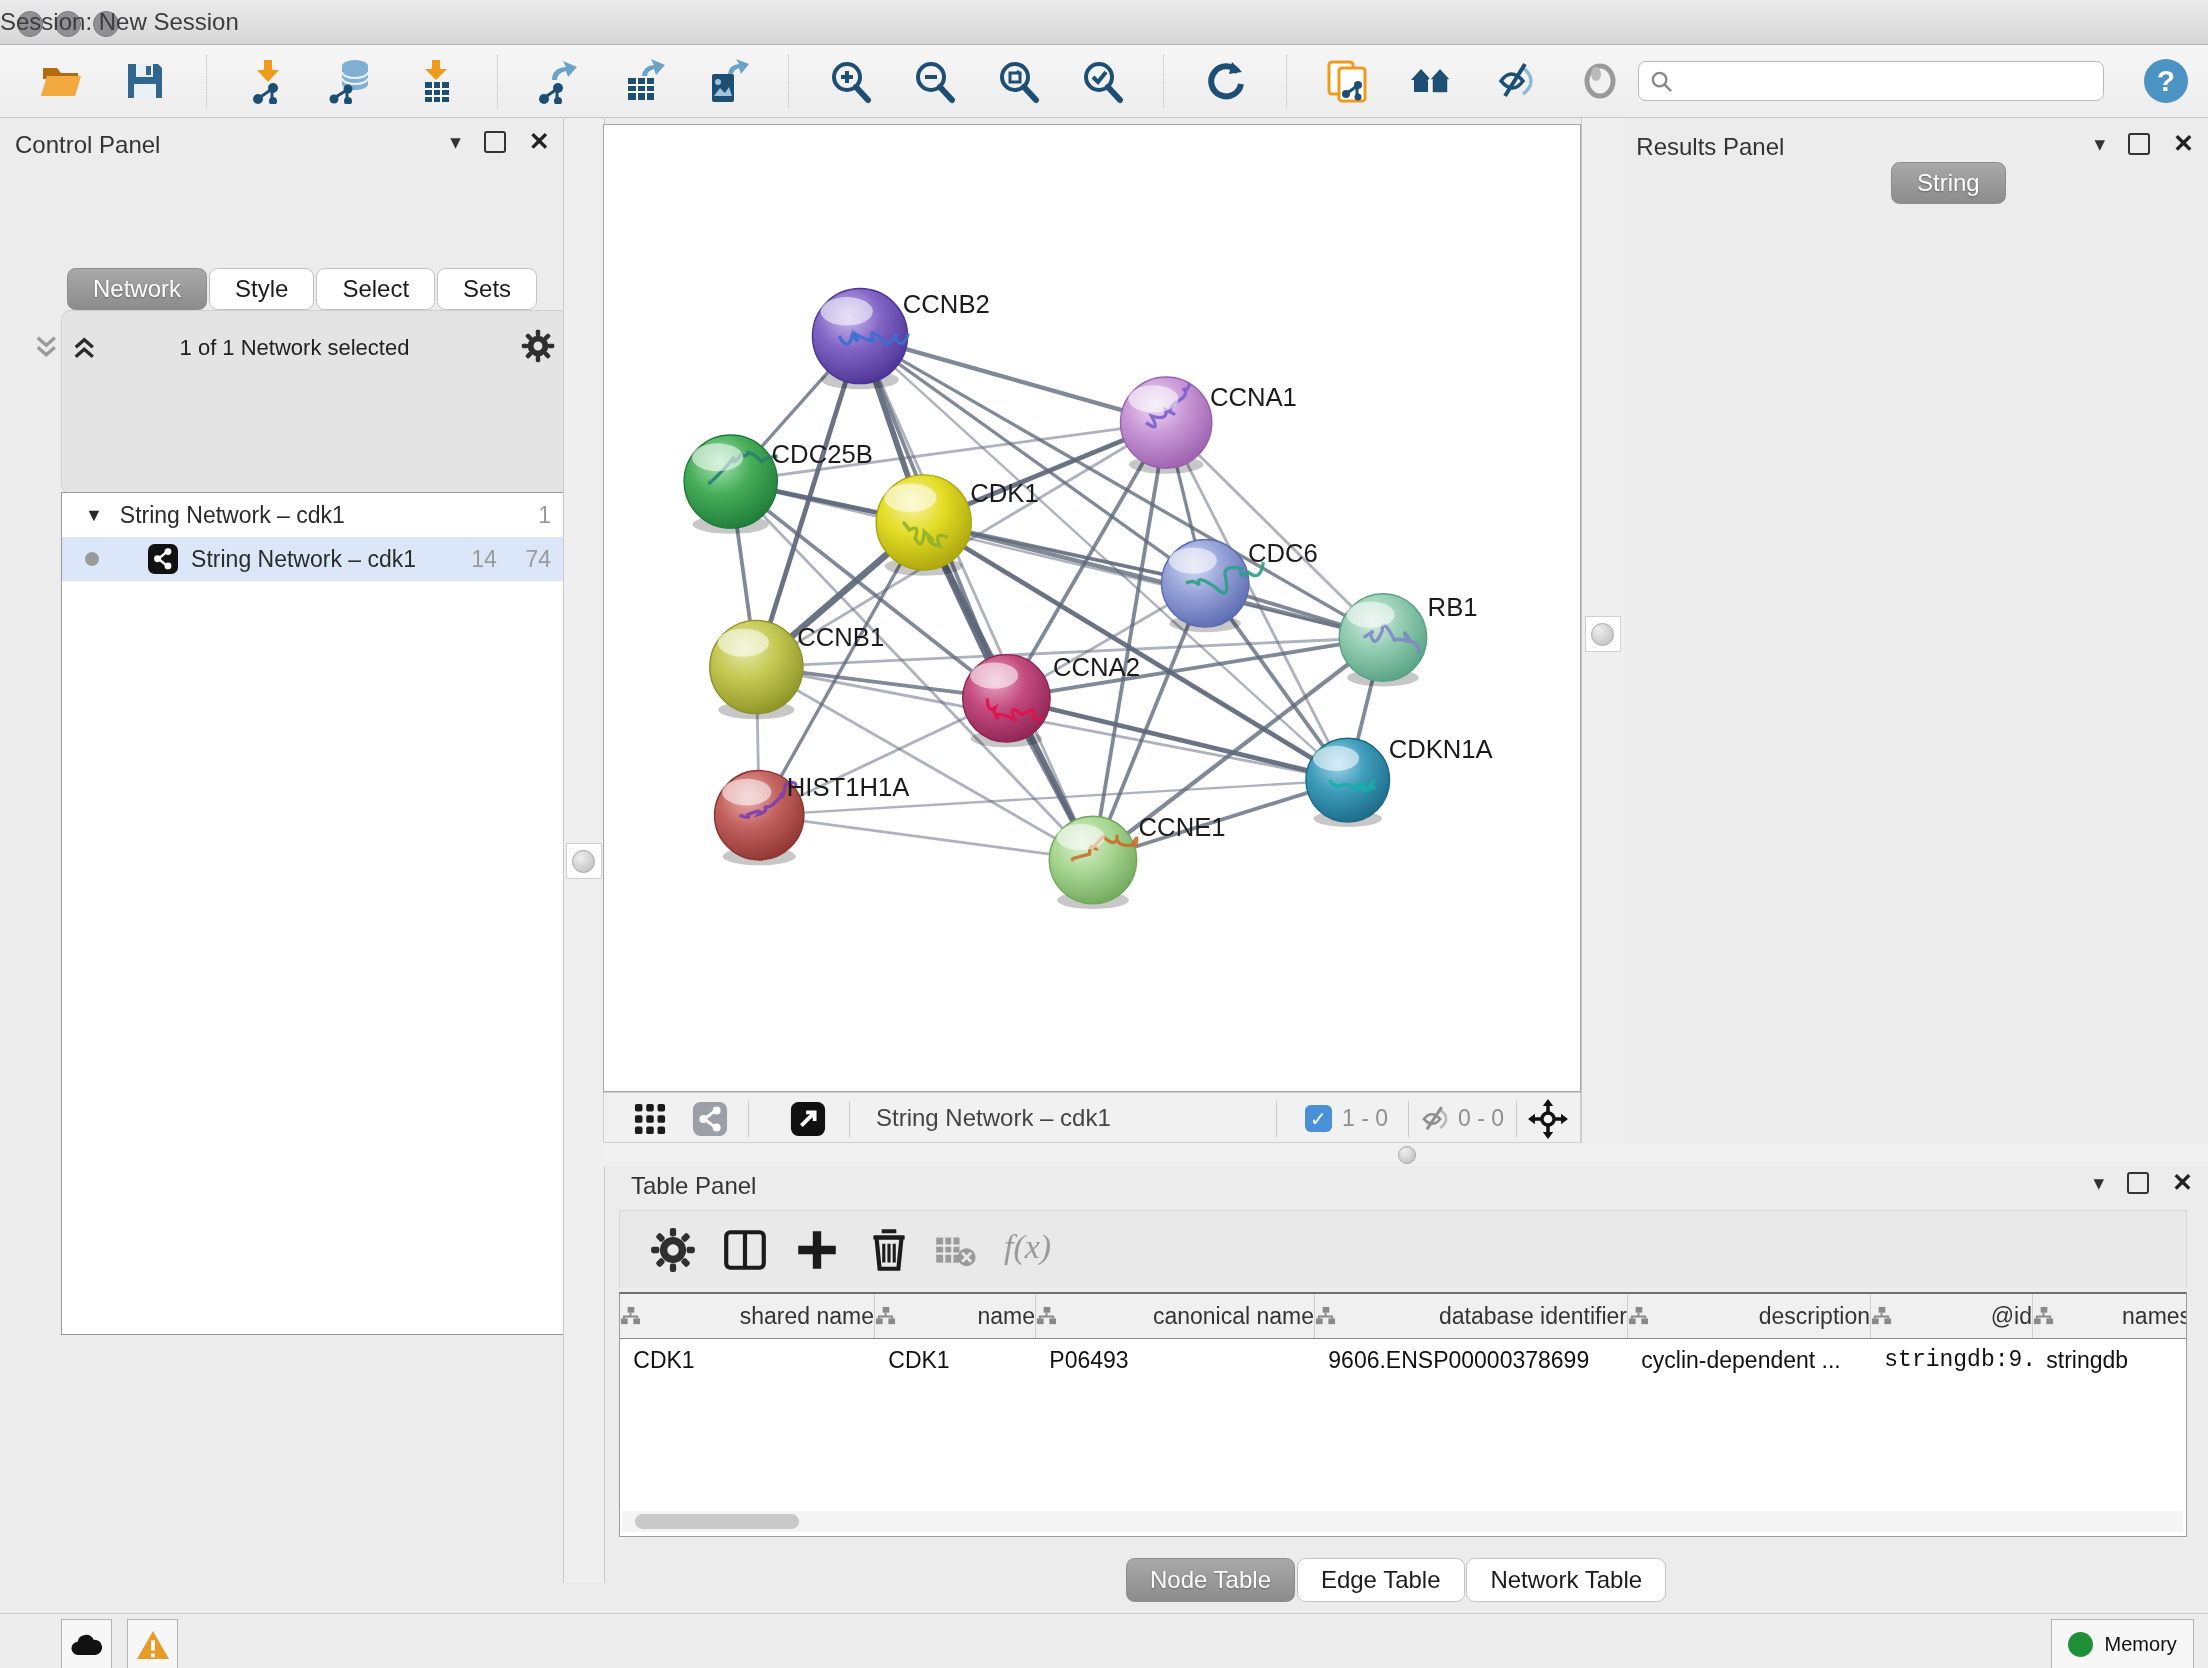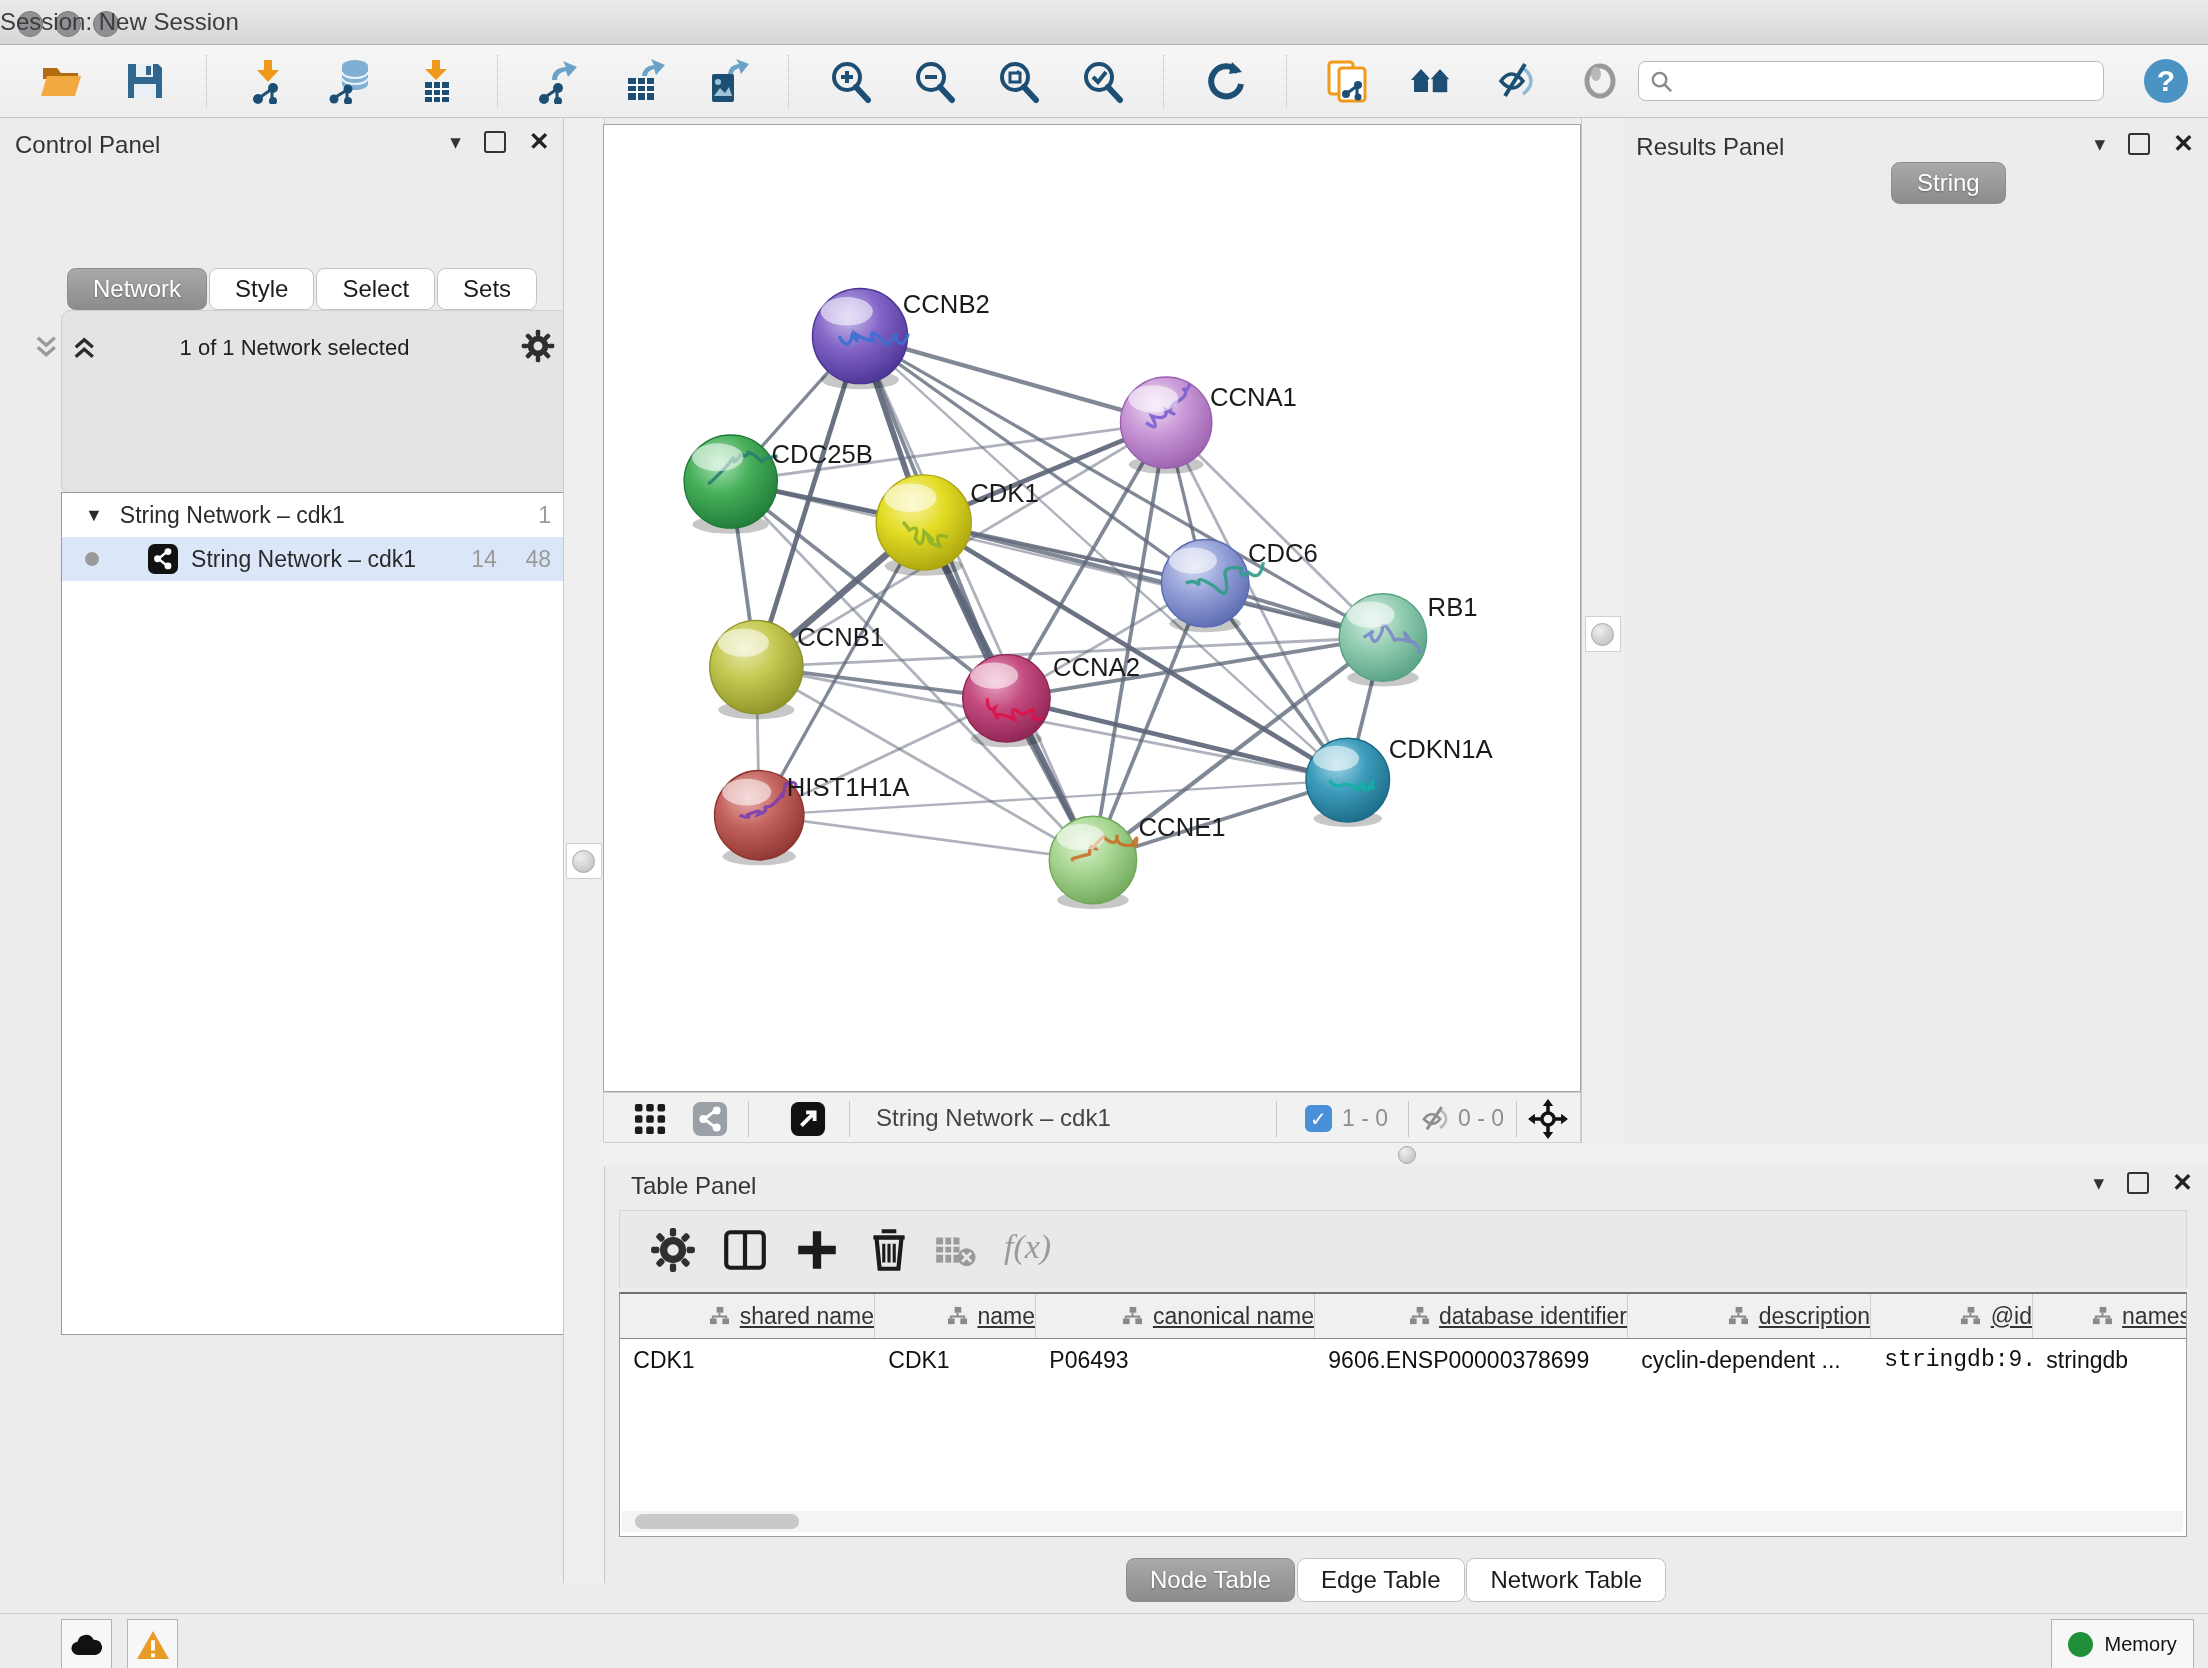--- a/index.html
+++ b/index.html
@@ -66,22 +66,22 @@
 
   
   .tptoolbar{left:619px;top:1210px;width:1568px;height:78px;background:#e9e9e9;border:1px solid #d6d6d6;
     border-bottom:none;box-sizing:border-box;}
   .tpicon{position:absolute;top:15px;width:48px;height:48px;}
   .fx{position:absolute;top:17px;font-family:"Liberation Serif",serif;font-style:italic;
     font-size:34px;color:#9a9a9a;}
   .dtable{left:619px;top:1292px;width:1568px;height:245px;background:#fff;border:1px solid #9c9c9c;
     border-top:2.9px solid #6f6f6f;box-sizing:border-box;overflow:hidden;}
   .thead{display:flex;height:44px;background:#f0f0f0;border-bottom:1.9px solid #8a8a8a;}
-  .th{display:flex;align-items:center;justify-content:flex-end;gap:9.5px;font-size:23px;color:#333;
-    border-right:1px solid #cfcfcf;box-sizing:border-box;flex:0 0 auto;overflow:hidden;white-space:nowrap;text-decoration:underline;}
+  .th{display:flex;align-items:center;justify-content:space-between;gap:9.5px;font-size:23px;color:#333;
+    border-right:1px solid #cfcfcf;box-sizing:border-box;flex:0 0 auto;overflow:hidden;white-space:nowrap;}
   .tdrow{display:flex;height:44px;}
   .td{font-size:23px;color:#111;padding:7.6px 3.8px 0 13.3px;box-sizing:border-box;flex:0 0 auto;
     overflow:hidden;white-space:nowrap;}
   .hscroll{position:absolute;left:1.9px;bottom:3.8px;width:1561px;height:21px;background:#f4f4f4;}
   .hthumb{position:absolute;left:13.3px;top:2.9px;width:164px;height:15px;border-radius:7.6px;background:#c9c9c9;}
   .btab{height:42px;border:1px solid #c2c2c2;background:#fff;border-radius:8.6px;font-size:24px;
     display:inline-flex;align-items:center;justify-content:center;padding:0 23px;margin-right:1.9px;color:#1c1c1c;}
   .btab.active{background:linear-gradient(#a9a9a9,#8c8c8c);color:#fff;border-color:#8c8c8c;
     text-shadow:0 1px 1.9px rgba(0,0,0,.35);}
 
@@ -267,21 +267,21 @@
           <g stroke="#fff" stroke-width="2.5">
               <path d="M20 8 L11 15.5 M11 15.5 L20 23"></path>
             </g>
           <circle cx="21" cy="8" r="3.6" fill="#fff"></circle>
             <circle cx="10" cy="15.5" r="3.6" fill="#fff"></circle>
             <circle cx="21" cy="23" r="3.6" fill="#fff"></circle>
         </svg>
       </span>
       <span style="margin-left:13.3px;">String Network – cdk1</span>
       <span class="cnt" style="margin-left:auto;">14</span>
-      <span class="cnt" style="margin-left:28.5px;margin-right:17px;">48</span>
+      <span class="cnt" style="margin-left:28.5px;margin-right:17px;">74</span>
     </div>
   </div>
 </div>
 
 <div class="abs" style="left:563px;top:118px;width:40px;height:1465px;background:#efefef;border-left:1px solid #c9c9c9;border-right:1px solid #c9c9c9;">
   <div class="knobbox" style="position:absolute;left:1.9px;top:725px;">
     <div class="knob"></div>
   </div>
 </div>
 

